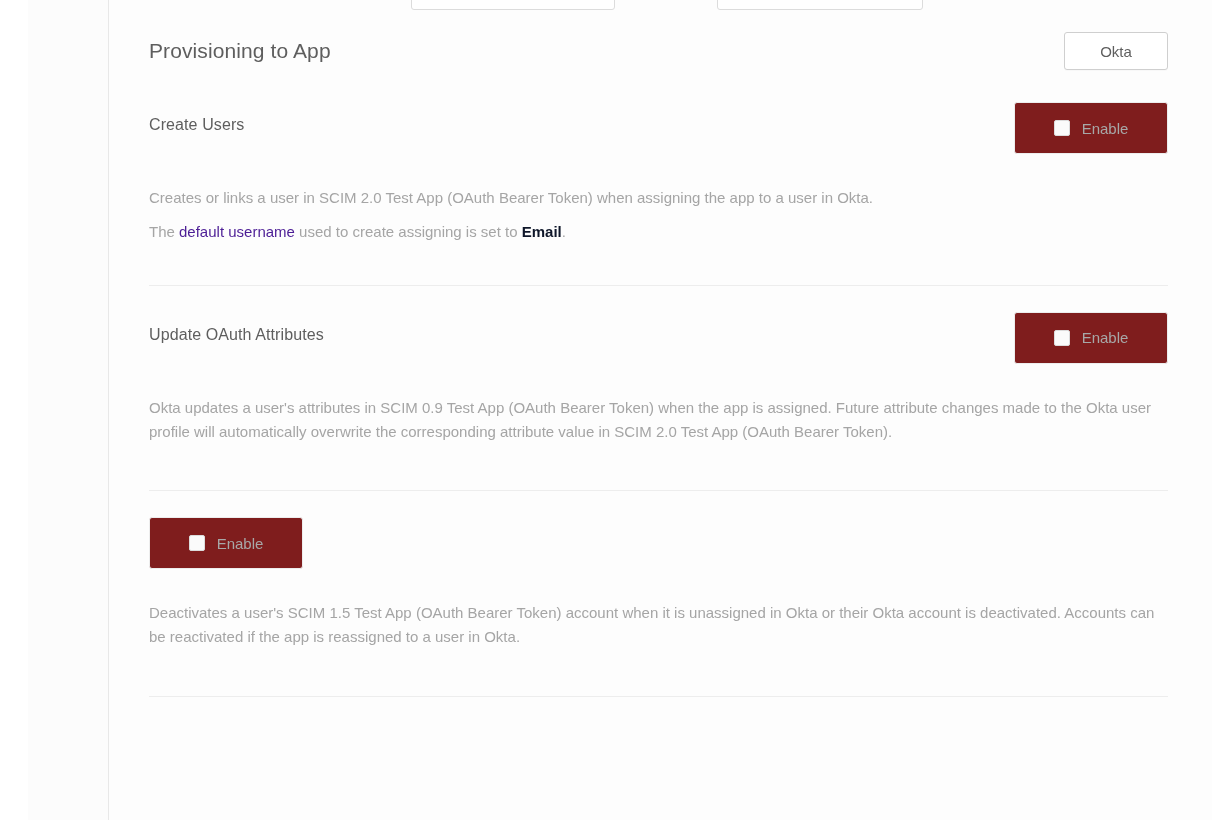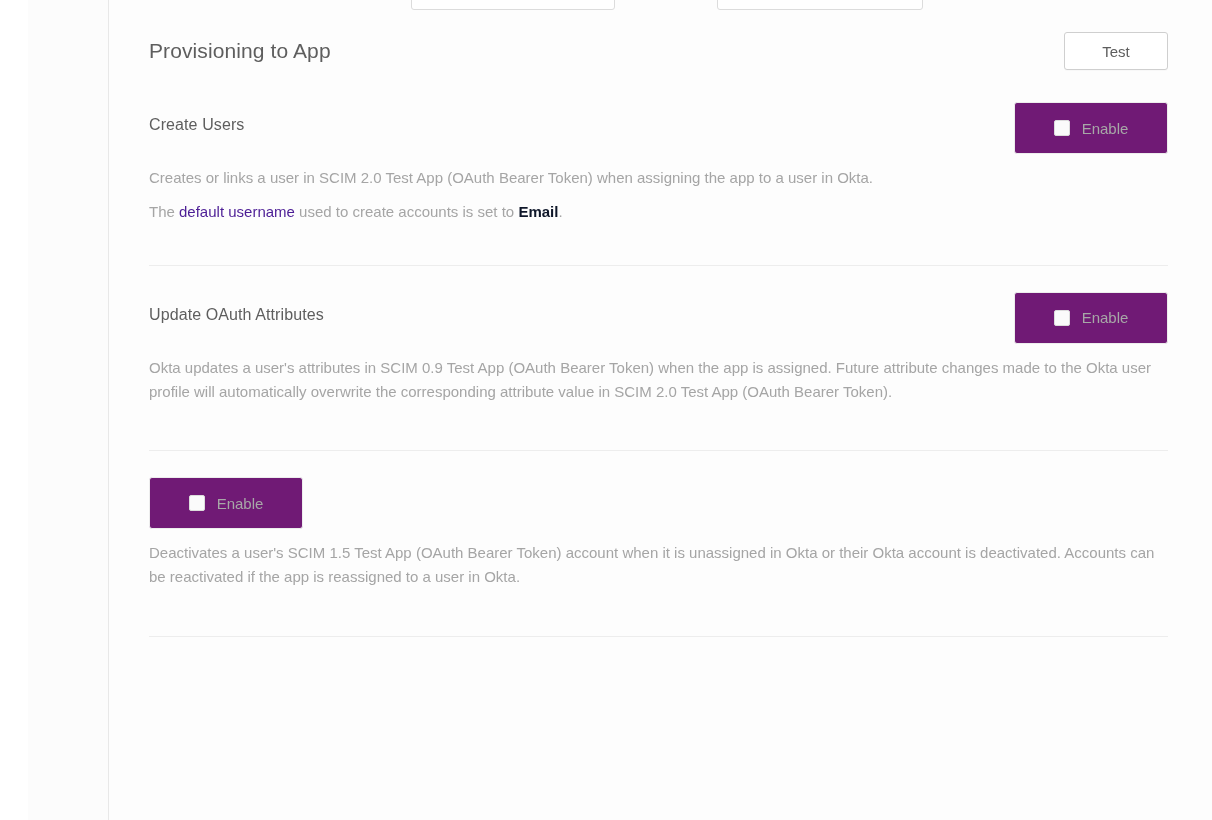--- a/index.html
+++ b/index.html
@@ -99,21 +99,21 @@
     color: #5e5e5e;
     font-weight: 400;
     padding-top: 14px;
     letter-spacing: 0.1px;
   }
   .enable-box {
     width: 154px;
     height: 52px;
     border: 1px solid #ededed;
     border-radius: 3px;
-    background: #701a75;
+    background: #7f1d1d;
     display: flex;
     align-items: center;
     justify-content: center;
     gap: 12px;
     cursor: pointer;
     box-sizing: border-box;
   }
   .checkbox {
     width: 14px;
     height: 14px;
@@ -125,21 +125,21 @@
   .enable-label {
     font-size: 15px;
     color: #a7a7a7;
   }
 
   .desc {
     font-size: 15px;
     line-height: 1.62;
     color: #a5a5a5;
     max-width: 1010px;
-    margin-top: 12px;
+    margin-top: 32px;
   }
   .desc.tight { margin-top: 10px; }
   .desc .link {
     color: #4c1d95;
     text-decoration: none;
   }
   .desc .strong {
     color: #0f172a;
     font-weight: 700;
   }
@@ -160,33 +160,33 @@
 
   <div class="content">
 
     <div class="top-stubs">
       <div class="stub stub-1"></div>
       <div class="stub stub-2"></div>
     </div>
 
     <div class="section-header">
       <div class="section-title">Provisioning to App</div>
-      <button class="edit-button">Test</button>
+      <button class="edit-button">Okta</button>
     </div>
 
     <div class="block">
       <div class="block-top">
         <div class="block-title">Create Users</div>
         <div class="enable-box">
           <span class="checkbox"></span>
           <span class="enable-label">Enable</span>
         </div>
       </div>
       <div class="desc">Creates or links a user in SCIM 2.0 Test App (OAuth Bearer Token) when assigning the app to a user in Okta.</div>
-      <div class="desc tight"><span>The </span><a class="link" href="#">default username</a><span> used to create accounts is set to </span><span class="strong">Email</span><span>.</span></div>
+      <div class="desc tight"><span>The </span><a class="link" href="#">default username</a><span> used to create assigning is set to </span><span class="strong">Email</span><span>.</span></div>
       <hr class="divider">
     </div>
 
     <div class="block">
       <div class="block-top">
         <div class="block-title">Update OAuth Attributes</div>
         <div class="enable-box">
           <span class="checkbox"></span>
           <span class="enable-label">Enable</span>
         </div>

